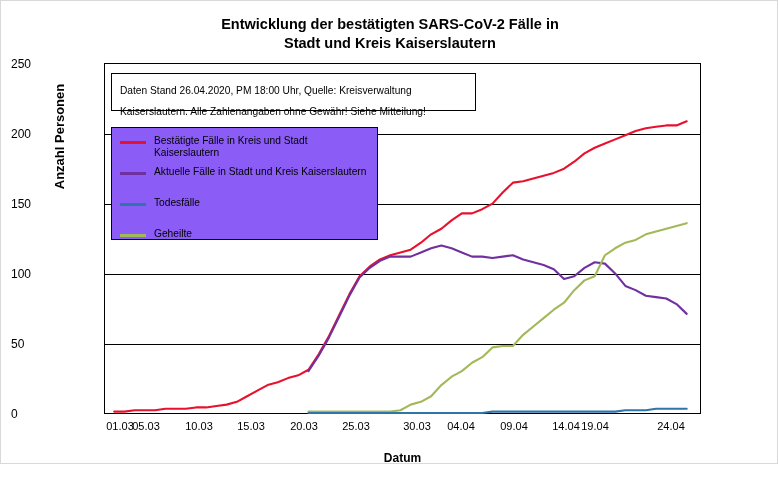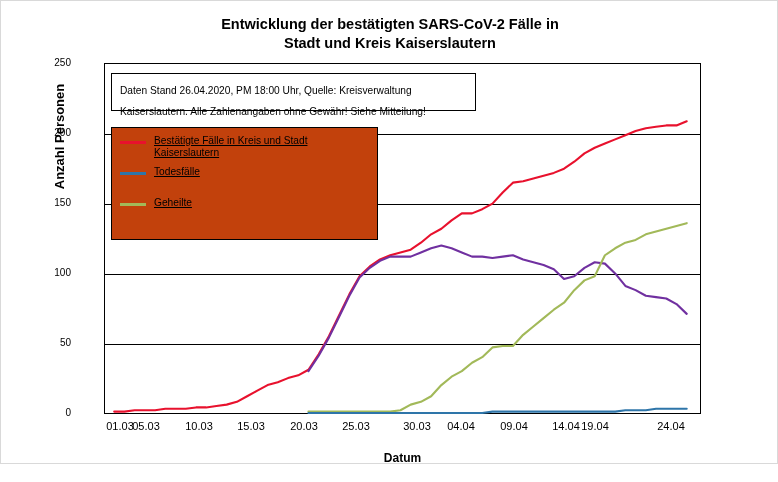--- a/index.html
+++ b/index.html
@@ -65,22 +65,21 @@
     width: 597px;
     text-align: center;
     font-size: 12px;
     font-weight: bold;
     color: #000000;
   }
   .y-tick {
     position: absolute;
     right: 706px;
     width: 60px;
-    text-align: right;
-    font-size: 10px;
+    font-size: 12px;
     color: #000000;
   }
   .x-tick {
     position: absolute;
     top: 419px;
     width: 60px;
     text-align: center;
     font-size: 11px;
     color: #000000;
   }
@@ -98,24 +97,23 @@
     line-height: 21px;
     color: #000000;
   }
   #legend-box {
     position: absolute;
     left: 110px;
     top: 126px;
     width: 267px;
     height: 113px;
     border: 1px solid #000000;
-    background: #c2410c;
+    background: #8b5cf6;
     box-sizing: border-box;
     padding: 7px 8px;
-    text-decoration: underline;
   }
   .legend-row {
     display: flex;
     align-items: flex-start;
     margin-bottom: 9px;
     height: 22px;
   }
   .legend-swatch {
     width: 26px;
     height: 3px;
@@ -185,20 +183,24 @@
   </div>
 
   <div id="note-box">Daten Stand 26.04.2020, PM 18:00 Uhr, Quelle: Kreisverwaltung Kaiserslautern. Alle Zahlenangaben ohne Gewähr! Siehe Mitteilung!</div>
 
   <div id="legend-box">
     <div class="legend-row">
       <span class="legend-swatch" id="sw0" style="background: rgb(232, 17, 45);"></span>
       <span class="legend-label">Bestätigte Fälle in Kreis und Stadt Kaiserslautern</span>
     </div>
     <div class="legend-row">
+      <span class="legend-swatch" id="sw1" style="background: rgb(112, 48, 160);"></span>
+      <span class="legend-label">Aktuelle Fälle in Stadt und Kreis Kaiserslautern</span>
+    </div>
+    <div class="legend-row">
       <span class="legend-swatch" id="sw3" style="background: rgb(46, 117, 169);"></span>
       <span class="legend-label">Todesfälle</span>
     </div>
     <div class="legend-row">
       <span class="legend-swatch" id="sw2" style="background: rgb(162, 185, 89);"></span>
       <span class="legend-label">Geheilte</span>
     </div>
   </div>
 
 </div>

